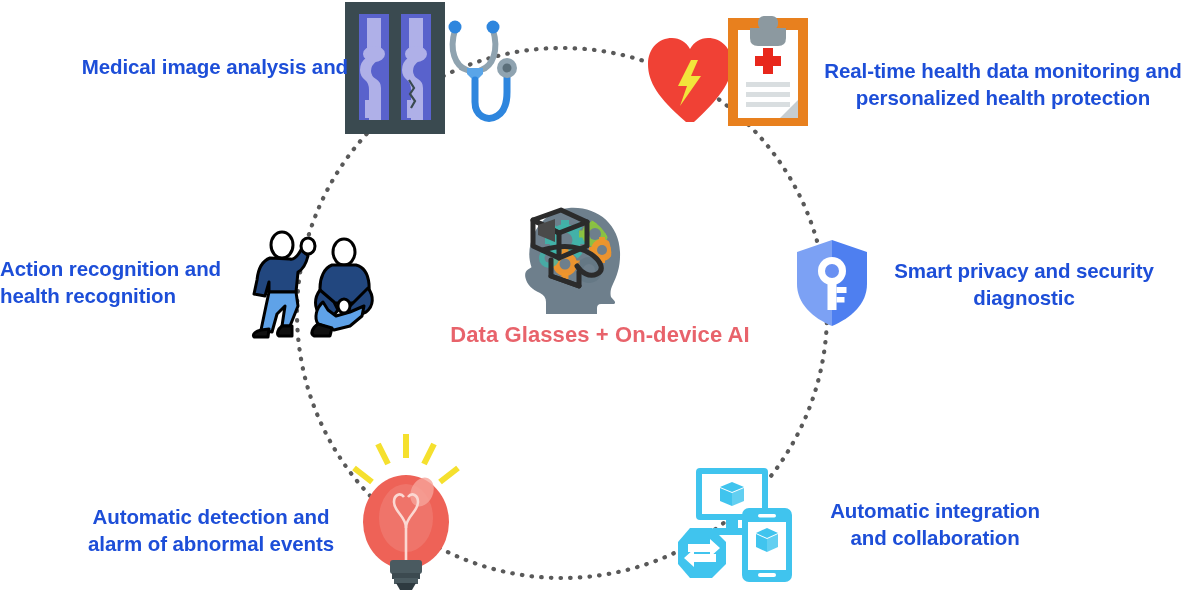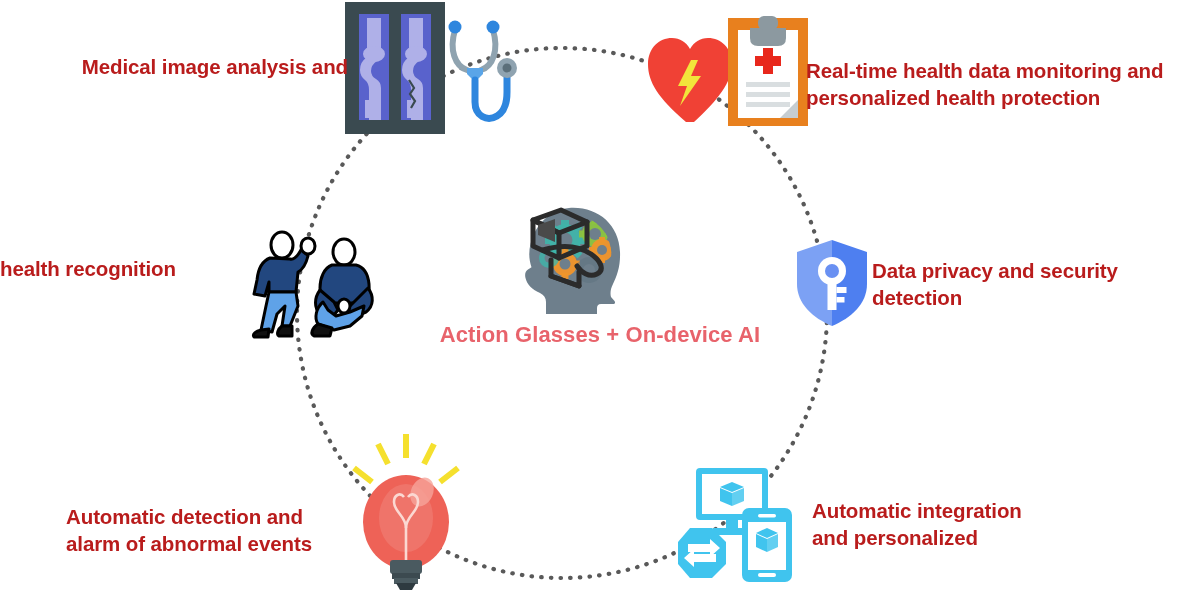--- a/index.html
+++ b/index.html
@@ -13,26 +13,26 @@
   #stage {
     position: relative;
     width: 1200px;
     height: 593px;
     background: #ffffff;
     overflow: hidden;
   }
   .label {
     position: absolute;
     font-weight: bold;
-    color: #b91c1c;
+    color: #1d4ed8;
     font-size: 20.5px;
     line-height: 1.30;
     letter-spacing: -0.1px;
   }
-  .label.c  { }
+  .label.c  { text-align: center; }
   .label.r  { text-align: right; }
   .label.l  { text-align: left; }
 
   .center-caption {
     position: absolute;
     left: 0;
     width: 1200px;
     top: 322px;
     text-align: center;
     font-size: 22px;
@@ -117,21 +117,21 @@
         <path d="M28 22 L28 48 L54 60 L54 35 Z"></path>
         <path d="M82 24 L82 48 L54 60"></path>
         <path d="M38 52 C58 46 74 48 86 56 C96 63 100 72 92 76 C84 80 76 74 72 68"></path>
         <path d="M46 62 L46 78 L74 88 L74 74"></path>
         <path d="M46 78 L74 88"></path>
       </g>
       <path d="M33 27 L50 21 L50 44 L33 37 Z" fill="#4A4A4A"></path>
     </svg>
   </div>
 
-  <div class="center-caption">Action Glasses + On-device AI</div>
+  <div class="center-caption">Data Glasses + On-device AI</div>
 
   <div class="icon" style="left:345px; top:2px;">
     <svg width="195" height="136" viewBox="0 0 195 136">
 
       <rect x="0" y="0" width="100" height="132" fill="#3A4A50"></rect>
       <g fill="#5B63D3">
         <path d="M14 12 h30 v106 h-30 z" opacity="0.95"></path>
         <path d="M56 12 h30 v106 h-30 z" opacity="0.95"></path>
       </g>
       <g fill="#AFB0E8">
@@ -199,22 +199,22 @@
       <g fill="#FFFFFF">
         <circle cx="37" cy="31" r="14"></circle>
         <rect x="32.5" y="40" width="9" height="30"></rect>
         <rect x="41.5" y="47" width="10" height="6"></rect>
         <rect x="41.5" y="57" width="8" height="5.5"></rect>
       </g>
       <circle cx="37" cy="31" r="7" fill="#6990F2"></circle>
     </svg>
   </div>
   <div class="label c" style="left:872px; top:258px; width:304px;">
-    <div>Data privacy and security</div>
-    <div>detection</div>
+    <div>Smart privacy and security</div>
+    <div>diagnostic</div>
   </div>
 
   <div class="icon" style="left:678px; top:466px;">
     <svg width="120" height="118" viewBox="0 0 120 118">
 
       <rect x="18" y="2" width="72" height="52" rx="4" fill="#40C4EE"></rect>
       <rect x="24" y="8" width="60" height="40" fill="#FFFFFF"></rect>
       <rect x="48" y="54" width="12" height="10" fill="#40C4EE"></rect>
       <rect x="34" y="62" width="40" height="7" rx="2" fill="#40C4EE"></rect>
       <g fill="#40C4EE">
@@ -235,21 +235,21 @@
 
       <path d="M12 62 L34 62 L48 76 L48 98 L34 112 L12 112 L0 98 L0 76 Z" fill="#40C4EE"></path>
       <g fill="#FFFFFF">
         <path d="M10 78 h22 v-5 l10 9 l-10 9 v-5 h-22 z"></path>
         <path d="M38 96 h-22 v5 l-10 -9 l10 -9 v5 h22 z"></path>
       </g>
     </svg>
   </div>
   <div class="label c" style="left:812px; top:498px; width:246px;">
     <div>Automatic integration</div>
-    <div>and personalized</div>
+    <div>and collaboration</div>
   </div>
 
   <div class="icon" style="left:338px; top:432px;">
     <svg width="136" height="158" viewBox="0 0 136 158">
       <g stroke="#F5E02E" stroke-width="6" stroke-linecap="butt">
         <line x1="68" y1="2" x2="68" y2="26"></line>
         <line x1="40" y1="12" x2="50" y2="32"></line>
         <line x1="96" y1="12" x2="86" y2="32"></line>
         <line x1="16" y1="36" x2="34" y2="50"></line>
         <line x1="120" y1="36" x2="102" y2="50"></line>
@@ -290,16 +290,17 @@
         <path d="M68 62 C62 70 62 80 68 86 L78 92 L86 82 L82 74 Z" fill="#22477F"></path>
         <path d="M116 60 C122 68 122 78 114 84 L100 90 L96 80 L104 72 Z" fill="#22477F"></path>
         <path d="M71 74 C64 80 62 90 66 96 L82 102 L98 98 L110 88 L112 78 L98 84
                  L84 88 L76 82 Z" fill="#5FA2E8"></path>
         <path d="M66 96 C60 100 58 106 62 108 L78 108 L80 100 Z" fill="#101010"></path>
         <ellipse cx="92" cy="78" rx="6" ry="7" fill="#FFFFFF"></ellipse>
       </g>
     </svg>
   </div>
   <div class="label l" style="left:0px; top:256px; width:240px;">
+    <div>Action recognition and</div>
     <div>health recognition</div>
   </div>
 
 </div>
 
 </body></html>

